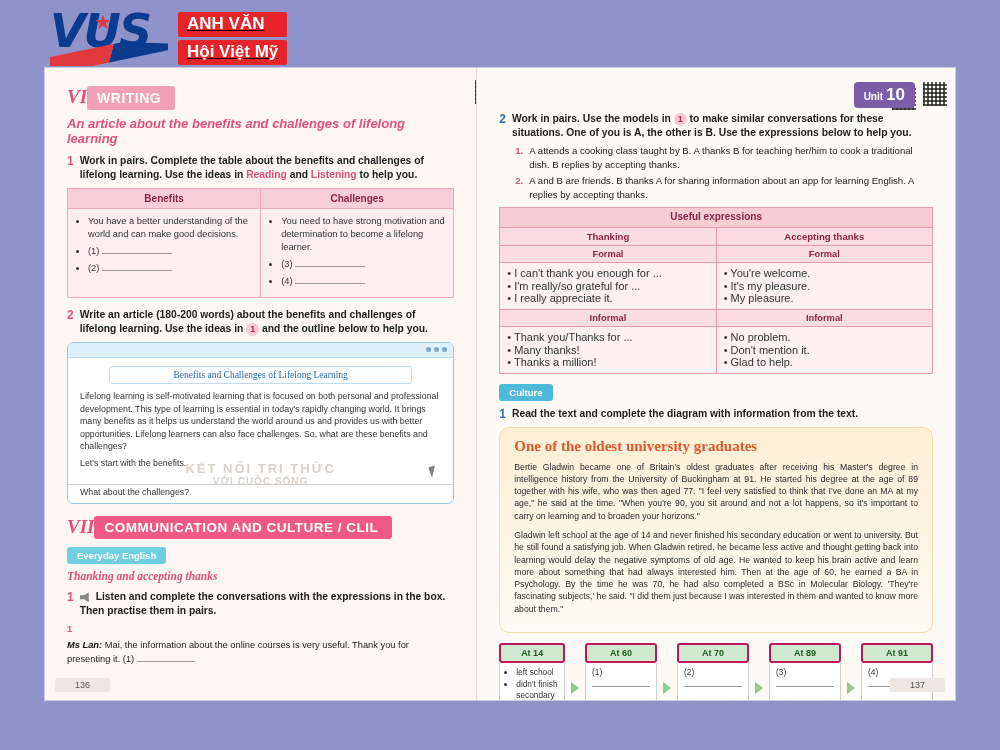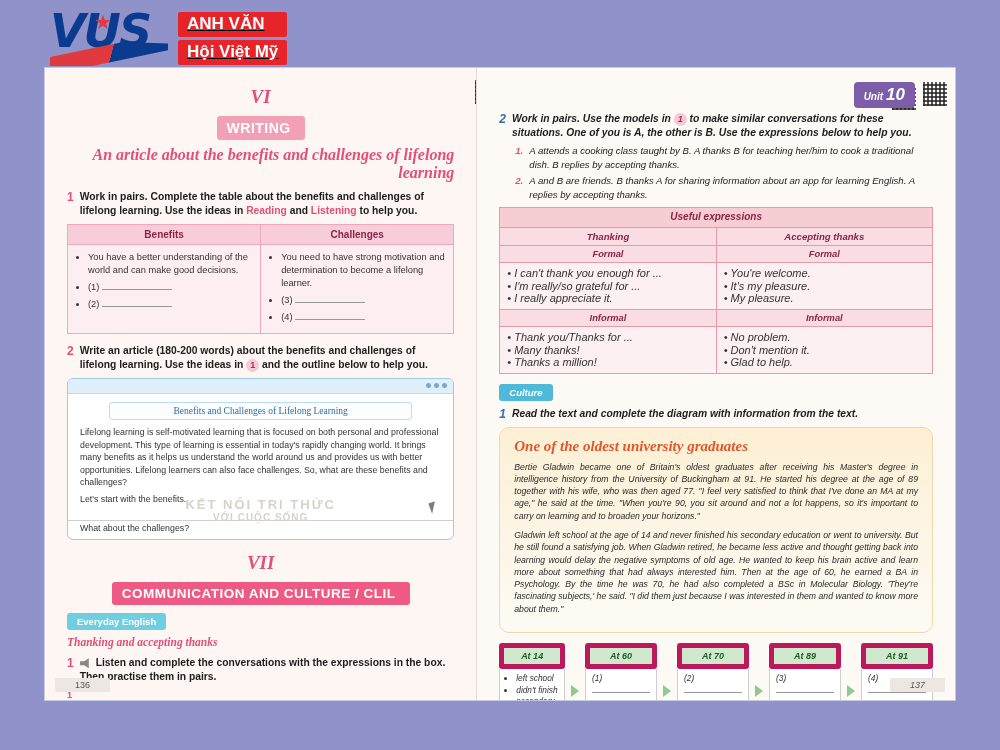--- a/index.html
+++ b/index.html
@@ -32,46 +32,46 @@
   }
 
   
   .book{
     position:absolute;left:45px;top:68px;width:910px;height:632px;
     background:#fff;box-shadow:0 0 0 1px #c9c9e0;
     display:flex;
   }
   .page{position:relative;height:632px;overflow:hidden;}
   .page.left{width:455px;background:#fdf6f3;border-right:1px solid #e4dcd8;}
-  .page.right{width:504px;background:#fdf9f4;font-style:italic;}
+  .page.right{width:504px;background:#fdf9f4;}
   .page-inner{position:absolute;inset:0;padding:18px 22px;}
   .folio{position:absolute;bottom:8px;font-size:9px;color:#555;background:#ece7e2;padding:2px 20px;border-radius:2px;}
   .folio.l{left:10px;}
   .folio.r{right:10px;}
 
   
   .qr{position:absolute;width:24px;height:24px;background:
      repeating-linear-gradient(0deg,#3a3a3a 0 2px,#fff 2px 4px),
      repeating-linear-gradient(90deg,#3a3a3a 0 2px,transparent 2px 4px);
      background-blend-mode:multiply;opacity:.85;}
   .qr.a{left:430px;top:12px;}
   .qr.b{left:415px;top:18px;}
   .qr.c{right:8px;top:14px;}
 
   
-  .sec-head{display:flex;align-items:center;gap:8px;margin-bottom:6px;flex-direction:column;}
+  .sec-head{display:flex;align-items:flex-start;margin-bottom:6px;}
   .rom{color:#e0507a;font-weight:bold;font-size:19px;font-style:italic;font-family:"Liberation Serif",serif;}
   .rom.vii{color:#e0507a;}
   .pill{
     color:#fff;font-weight:bold;font-size:14px;letter-spacing:.5px;
     padding:4px 14px 4px 10px;border-radius:3px;display:inline-block;
   }
   .pill.writing{background:#f2a0b6;}
   .pill.comm{background:#ee5a84;font-size:13.5px;}
-  .sub-ital{color:#e0507a;font-style:italic;font-weight:bold;font-size:16px;margin:4px 0 8px 0;font-family:Liberation Serif, serif;text-align:right;}
+  .sub-ital{color:#e0507a;font-style:italic;font-weight:bold;font-size:13px;margin:4px 0 8px 0;font-family:Liberation Sans, sans-serif;}
   .sub-ital2{color:#e0507a;font-style:italic;font-weight:bold;font-size:11.5px;margin:6px 0 8px 0;font-family:"Liberation Serif",serif;}
 
   .task{display:flex;gap:6px;margin:6px 0 4px 0;}
   .tnum{color:#e0507a;font-weight:bold;font-size:12px;line-height:14px;flex:0 0 auto;}
   .tnum.blue{color:#2f6fb5;}
   .ttext{font-size:10.3px;line-height:14px;color:#1d1d1d;font-weight:bold;}
   .ttext .hl{color:#e0507a;}
   .num-inline{display:inline-block;width:13px;height:13px;border-radius:50%;background:#f6c9d6;color:#b62a52;
      font-size:9px;text-align:center;line-height:13px;font-weight:bold;vertical-align:middle;}
 
@@ -138,21 +138,21 @@
     border:1px solid #f0d9a8;border-radius:10px;background:linear-gradient(180deg,#fcefd4 0%,#fdf6e6 55%,#fdfbf5 100%);
     padding:10px 14px;margin-top:6px;
   }
   .culture-title{
     color:#e0582a;font-weight:bold;font-size:15px;font-family:"Liberation Serif",serif;margin-bottom:6px;
   }
   .culture-box p{font-size:8.7px;line-height:12.3px;color:#2a2a2a;margin:0 0 7px 0;text-align:justify;}
 
   .flow{display:flex;gap:6px;align-items:stretch;margin-top:10px;}
   .fcol{flex:1;display:flex;flex-direction:column;}
-  .fhead{background:#cfe9cf;border:5px solid #be185d;border-radius:3px;text-align:center;font-size:9px;color:#1e5b1e;padding:3px 0;font-weight:bold;}
+  .fhead{background:#cfe9cf;border:2px solid #be185d;border-radius:3px;text-align:center;font-size:9px;color:#1e5b1e;padding:3px 0;font-weight:bold;}
   .fbody{border:1px solid #cfcfcf;border-top:none;background:#fff;min-height:58px;font-size:8.3px;color:#333;padding:4px 6px;line-height:11.5px;}
   .fbody ul{margin:0;padding-left:10px;}
   .arrow{align-self:center;width:0;height:0;border-left:8px solid #8fc98f;border-top:6px solid transparent;border-bottom:6px solid transparent;margin-top:2px;}
 </style>
 </head>
 <body>
 
 <div class="page-wrap">
 
   <div class="logo-area">

